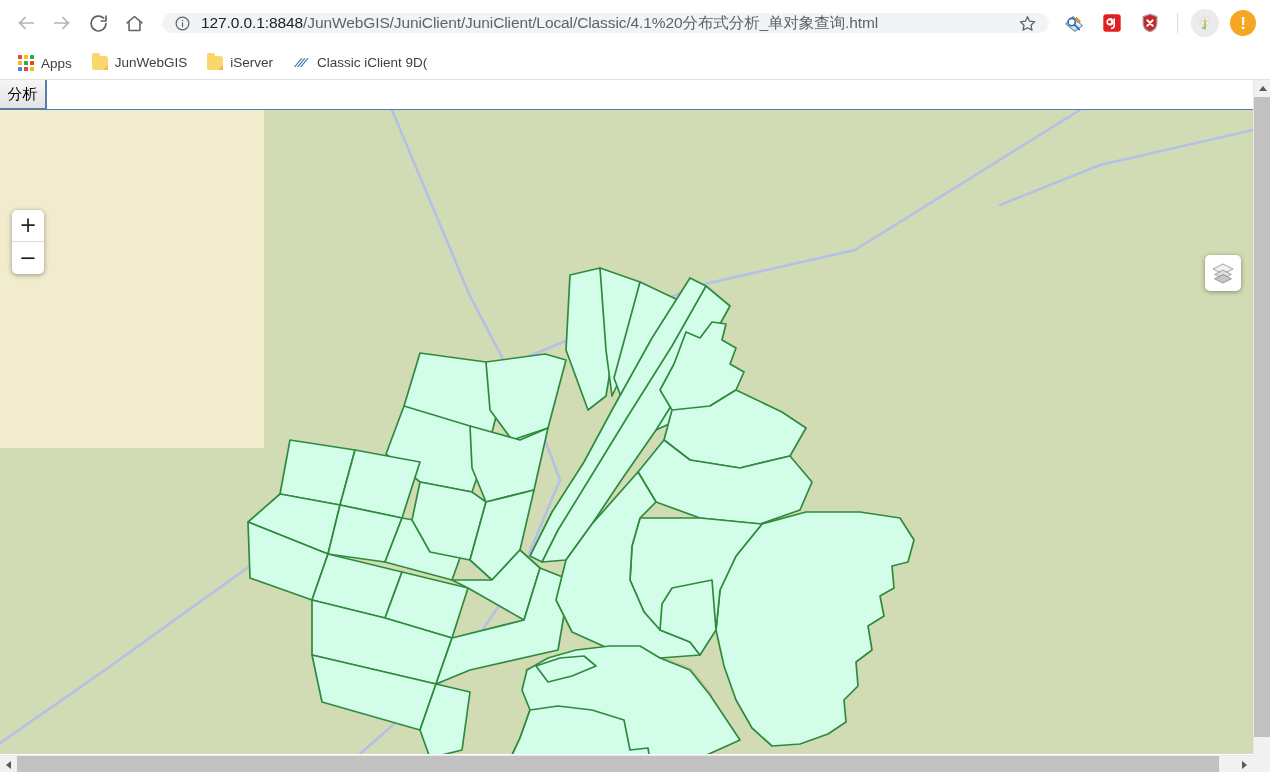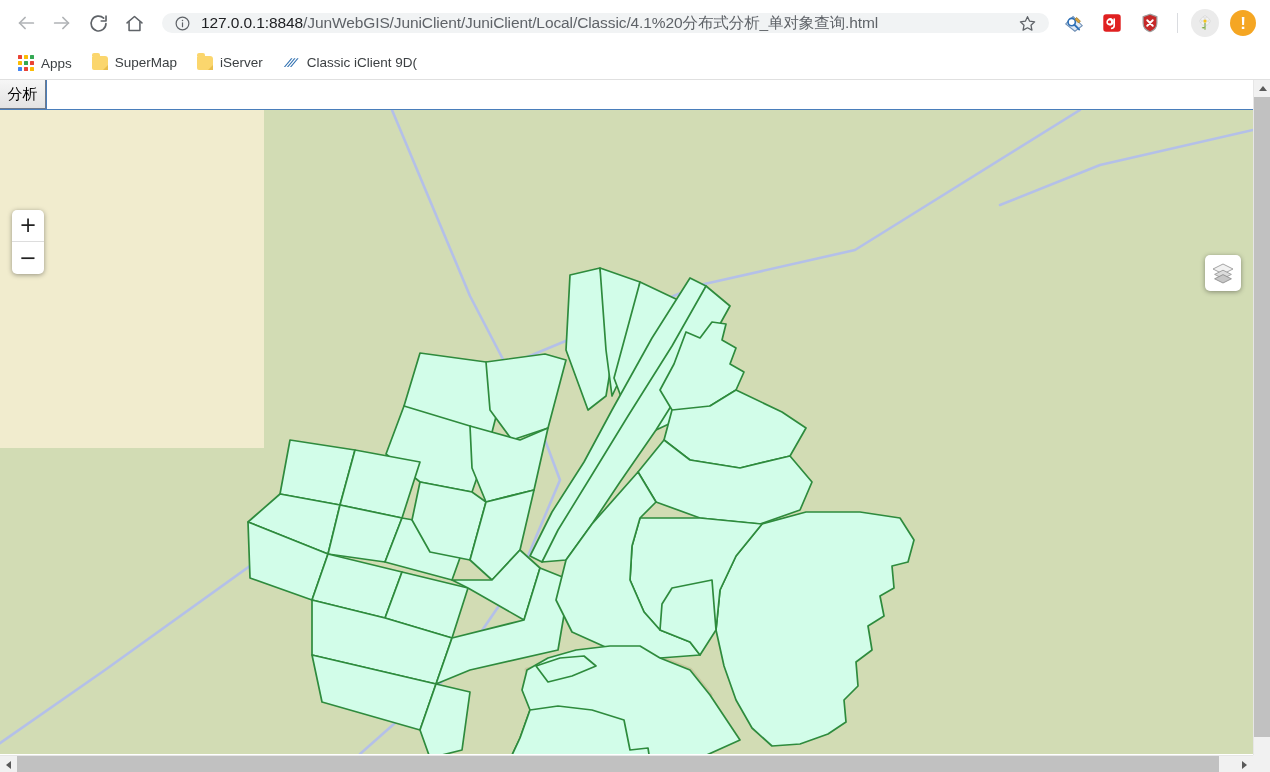--- a/index.html
+++ b/index.html
@@ -393,21 +393,21 @@
           <i style="background:#ea4335"></i>
         <i style="background:#4285f4"></i>
           <i style="background:#ea4335"></i>
           <i style="background:#fbbc05"></i>
       </span>
       <span class="bm-label">Apps</span>
     </div>
 
     <div class="bm">
       <span class="folder-ico"></span>
-      <span class="bm-label">SuperMap</span>
+      <span class="bm-label">JunWebGIS</span>
     </div>
 
     <div class="bm">
       <span class="folder-ico"></span>
       <span class="bm-label">iServer</span>
     </div>
 
     <div class="bm">
       <svg width="17" height="14" viewBox="0 0 20 16">
         <g fill="#2f6fb0">

